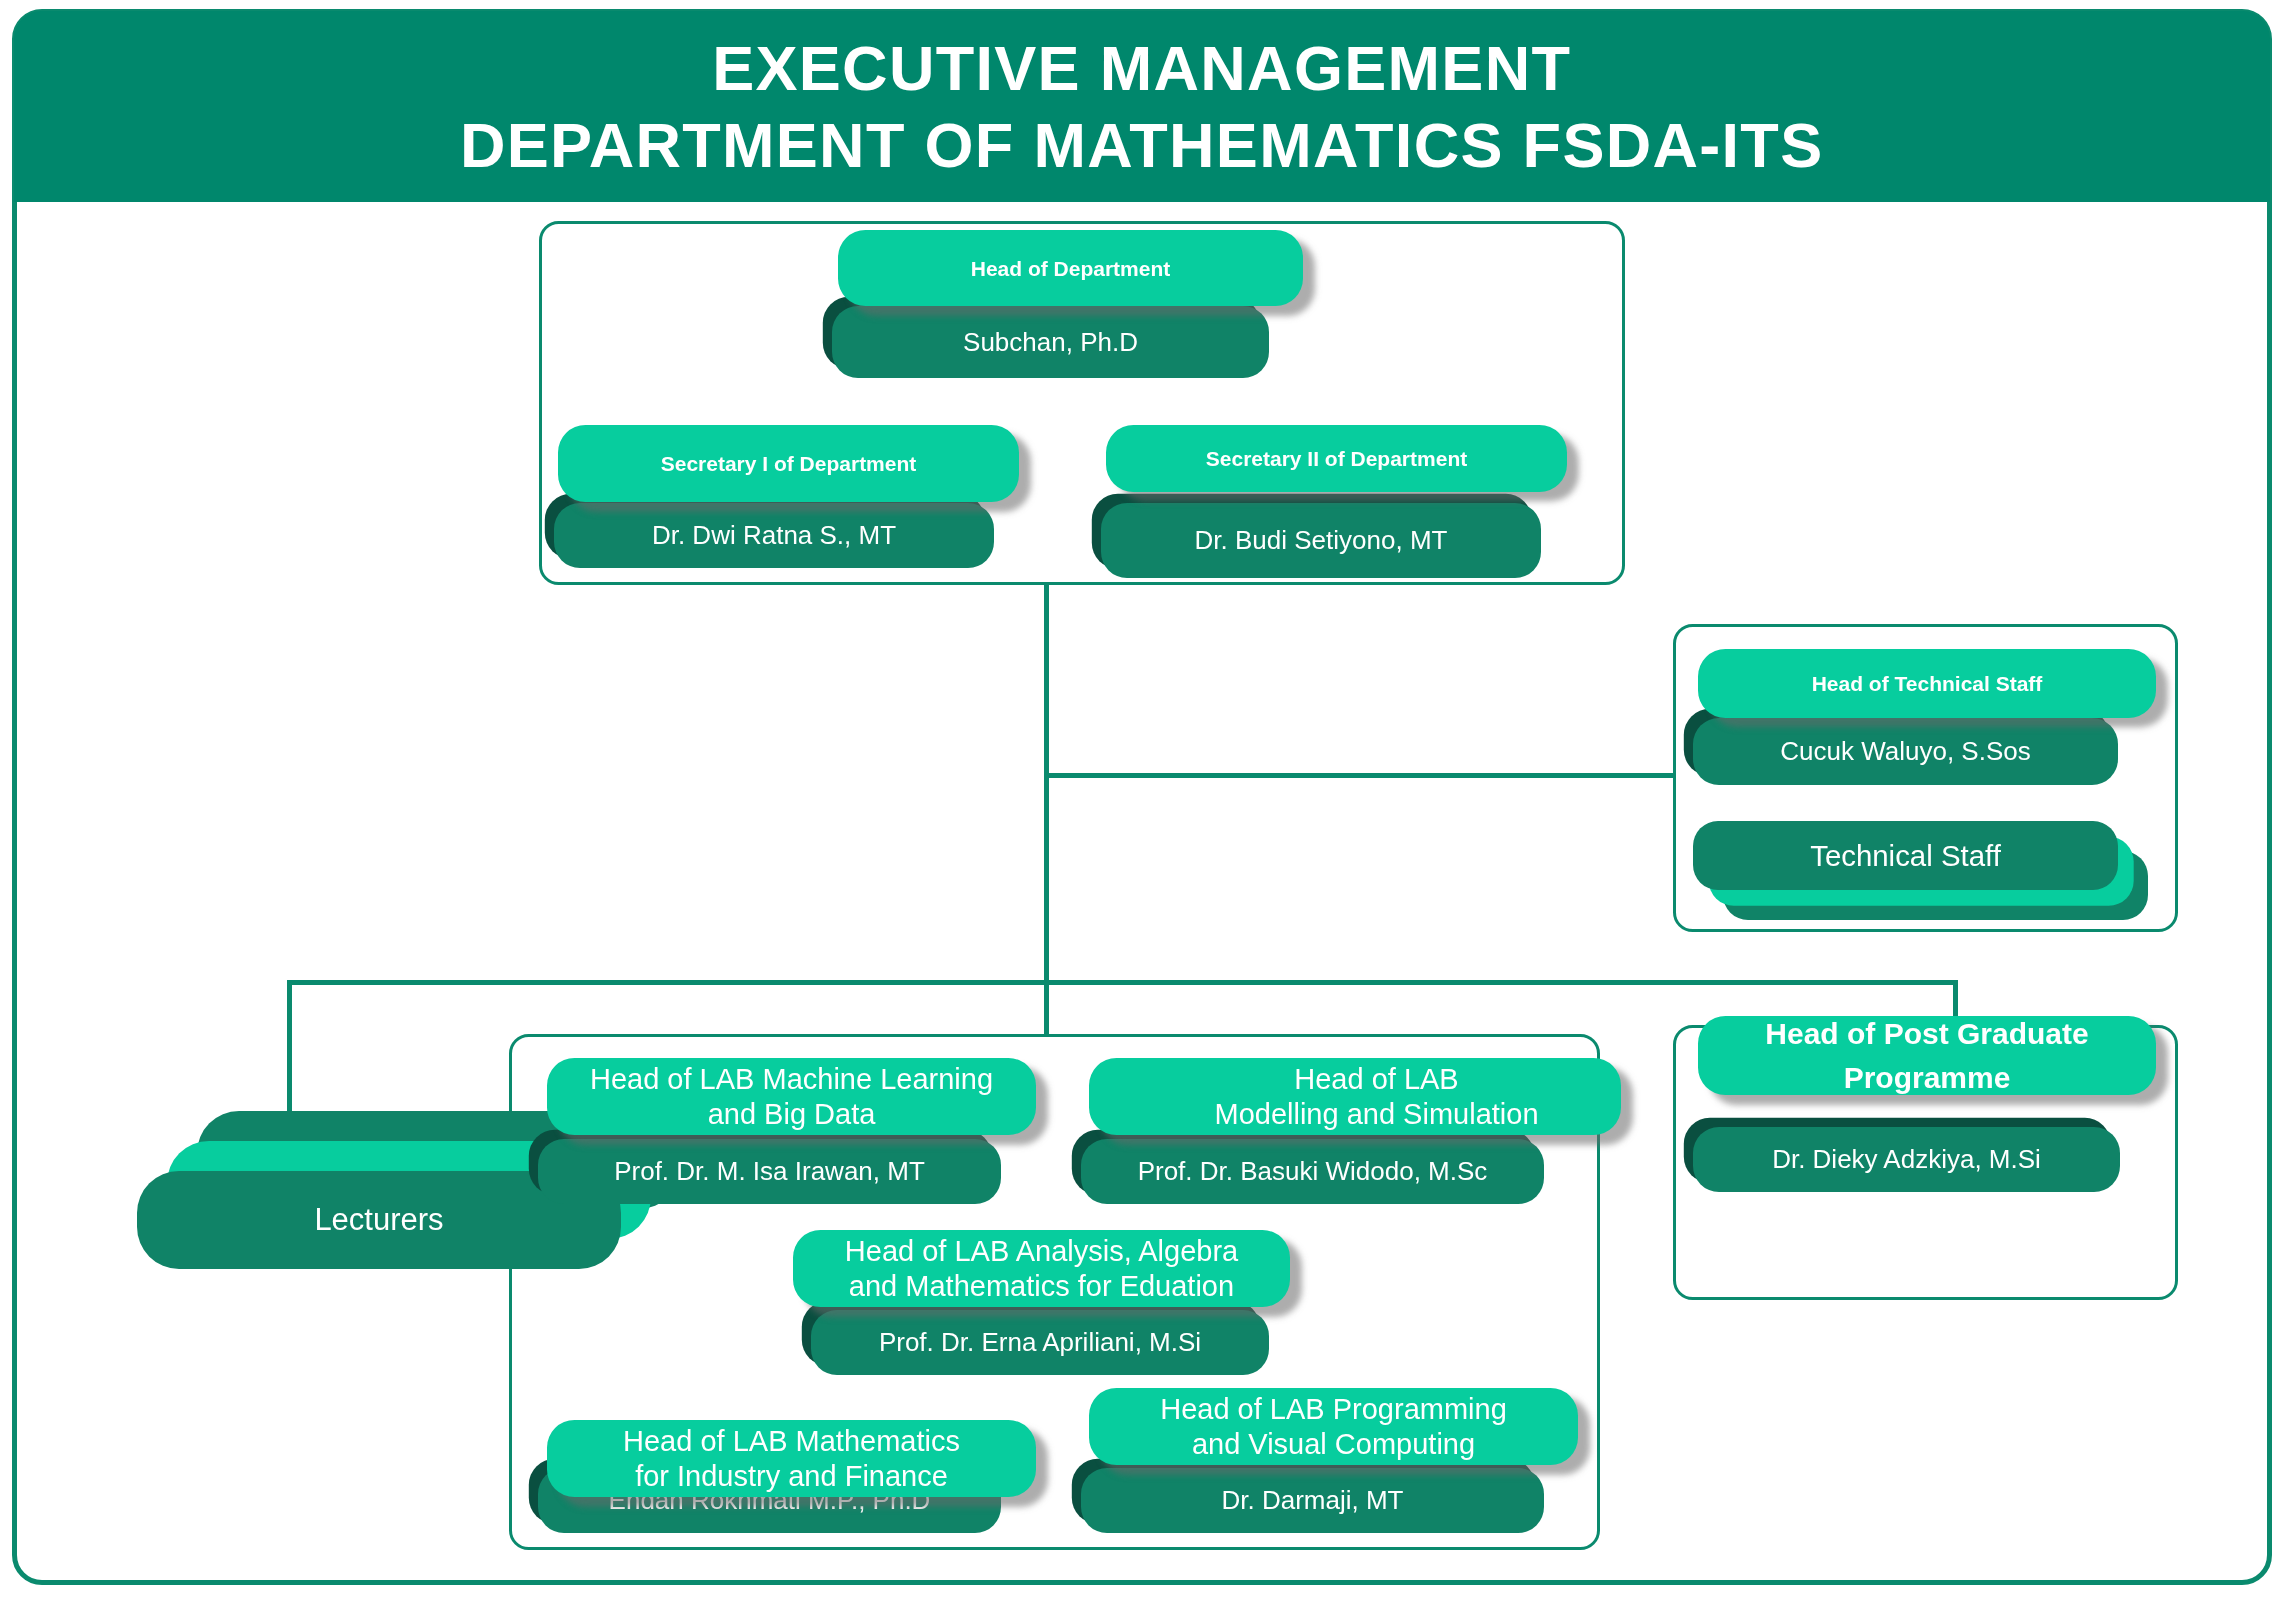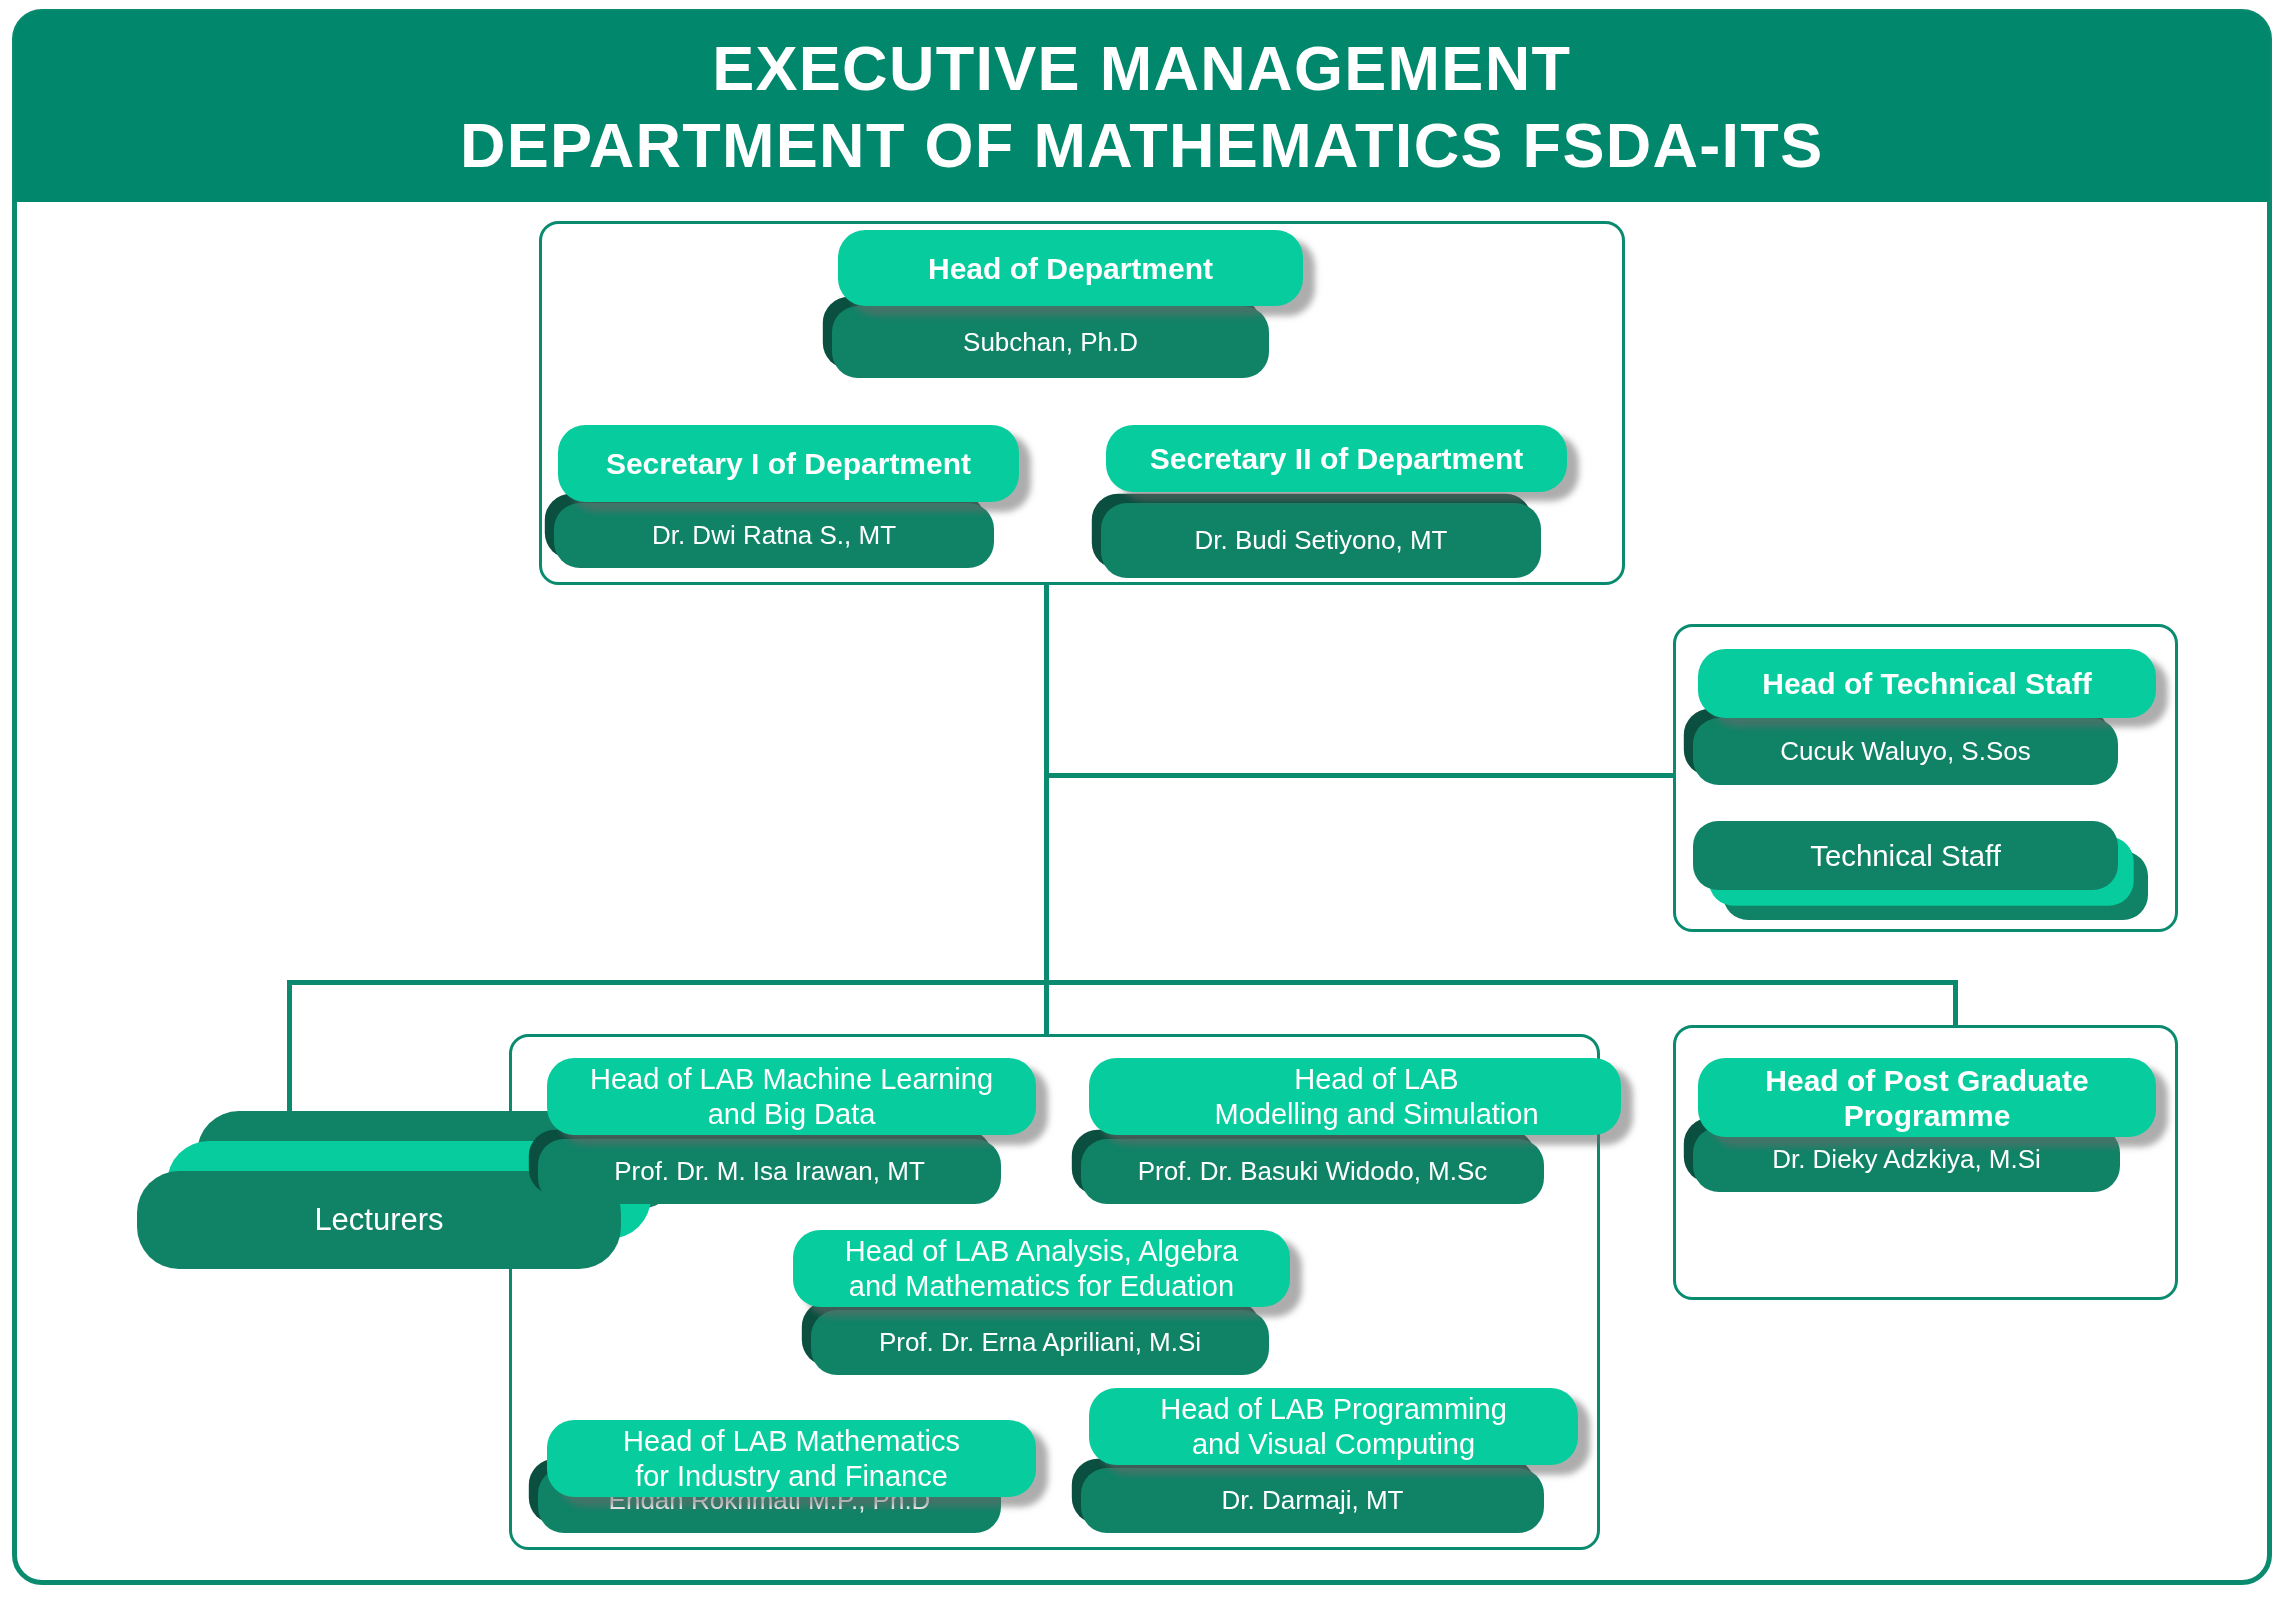--- a/index.html
+++ b/index.html
@@ -45,21 +45,21 @@
     z-index:1;
   }
   .line{
     position:absolute;background:var(--line);z-index:0;
   }
   .titlecard{
     position:absolute;background:var(--light);color:#ffffff;
     border-radius:27.5px;
     display:flex;flex-direction:column;align-items:center;justify-content:center;
     text-align:center;
-    font-weight:bold;font-size:30px;line-height:37px;
+    font-weight:bold;font-size:21px;line-height:37px;
     box-shadow:11.8px 9.2px 6.5px rgba(105,105,105,0.55);
     z-index:3;
     white-space:nowrap;
   }
   .titlecard.labstyle{
     font-weight:normal;font-size:29px;line-height:35px;
   }
   .namecard{
     position:absolute;background:var(--dark);color:#ffffff;
     border-radius:26px;
@@ -153,18 +153,18 @@
 <div class="namecard" style="left:538px;top:1468px;width:463px;height:65px;">Endah Rokhmati M.P., Ph.D</div>
 
 <div class="titlecard labstyle" style="left:1089px;top:1388px;width:489px;height:77px;">
   <span>Head of LAB Programming</span>
   <span>and Visual Computing</span>
 </div>
 <div class="namecard" style="left:1081px;top:1468px;width:463px;height:65px;">Dr. Darmaji, MT</div>
 
 <div class="groupbox" style="left:1673px;top:1025px;width:505px;height:275px;"></div>
 
-<div class="titlecard" style="left:1698px;top:1058px;width:458px;height:79px;font-size:30px;line-height:35px;">
+<div class="titlecard" style="left:1698px;top:1016px;width:458px;height:79px;font-size:30px;line-height:35px;justify-content:space-between;">
   <span>Head of Post Graduate</span>
   <span>Programme</span>
 </div>
 <div class="namecard" style="left:1693px;top:1127px;width:427px;height:65px;">Dr. Dieky Adzkiya, M.Si</div>
 
 
 </body></html>

